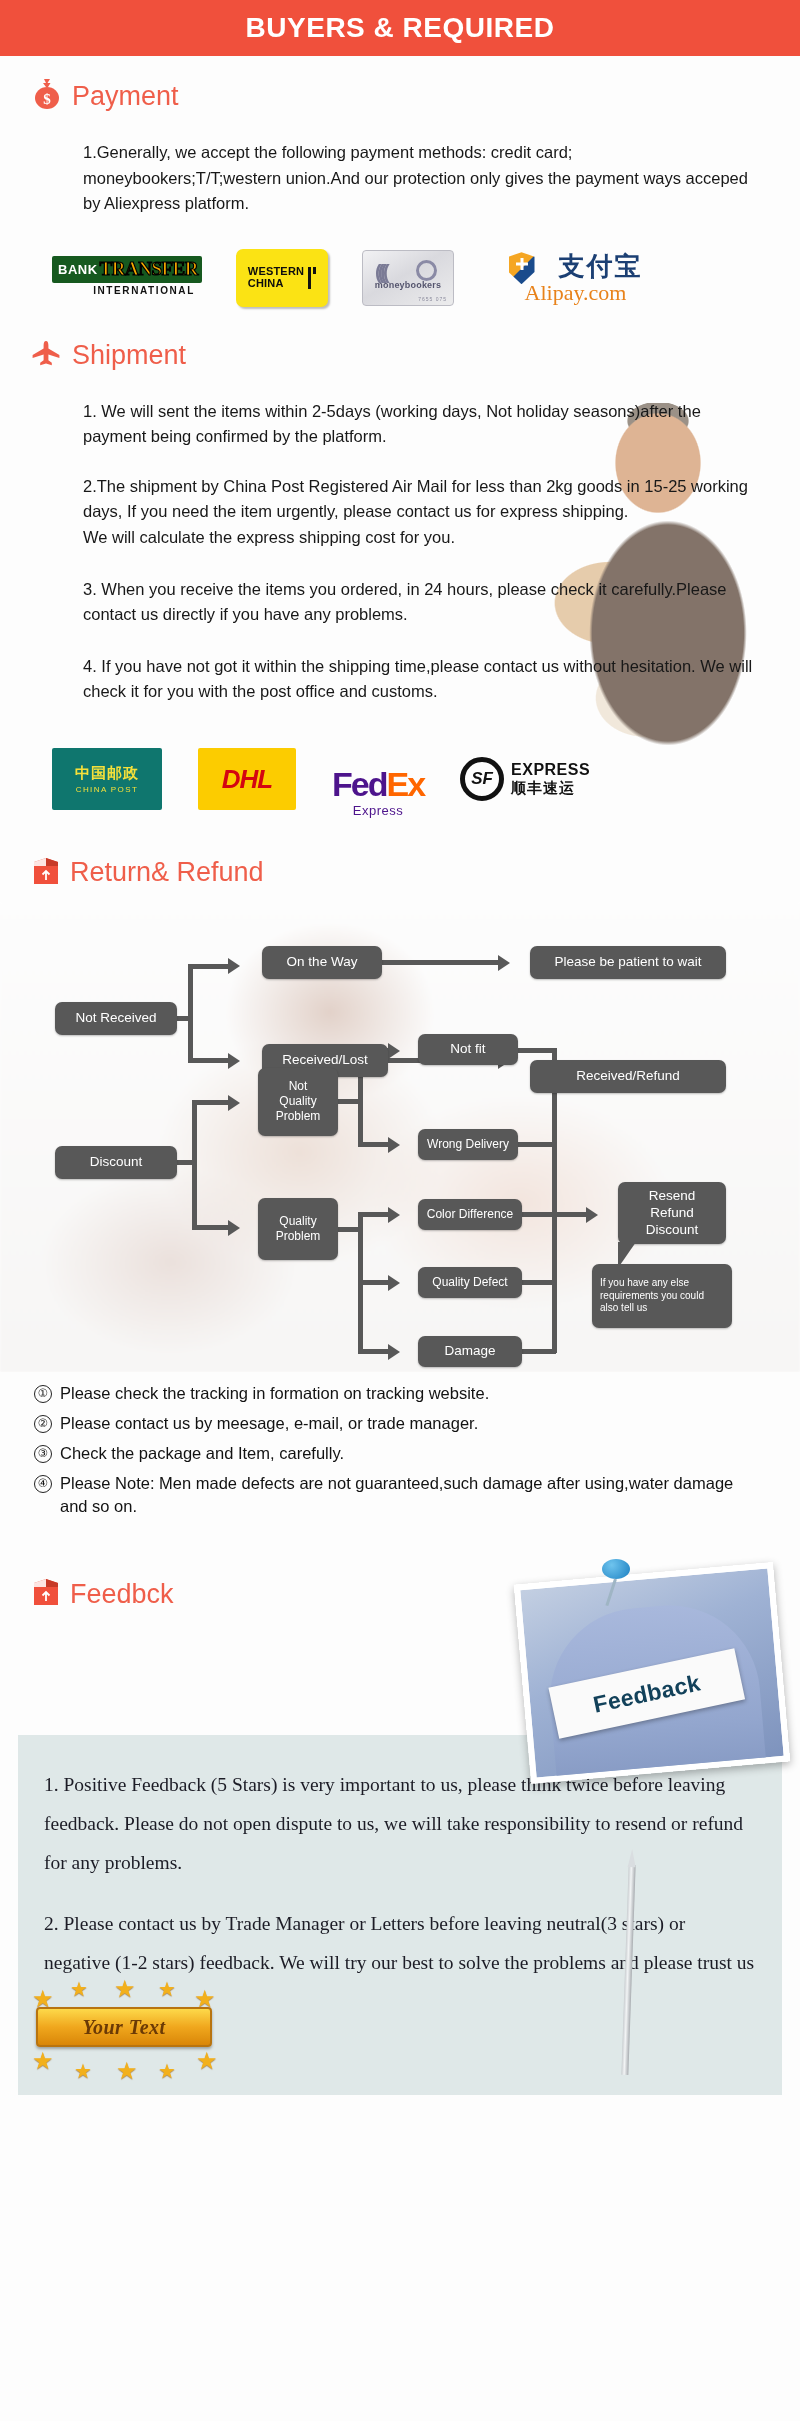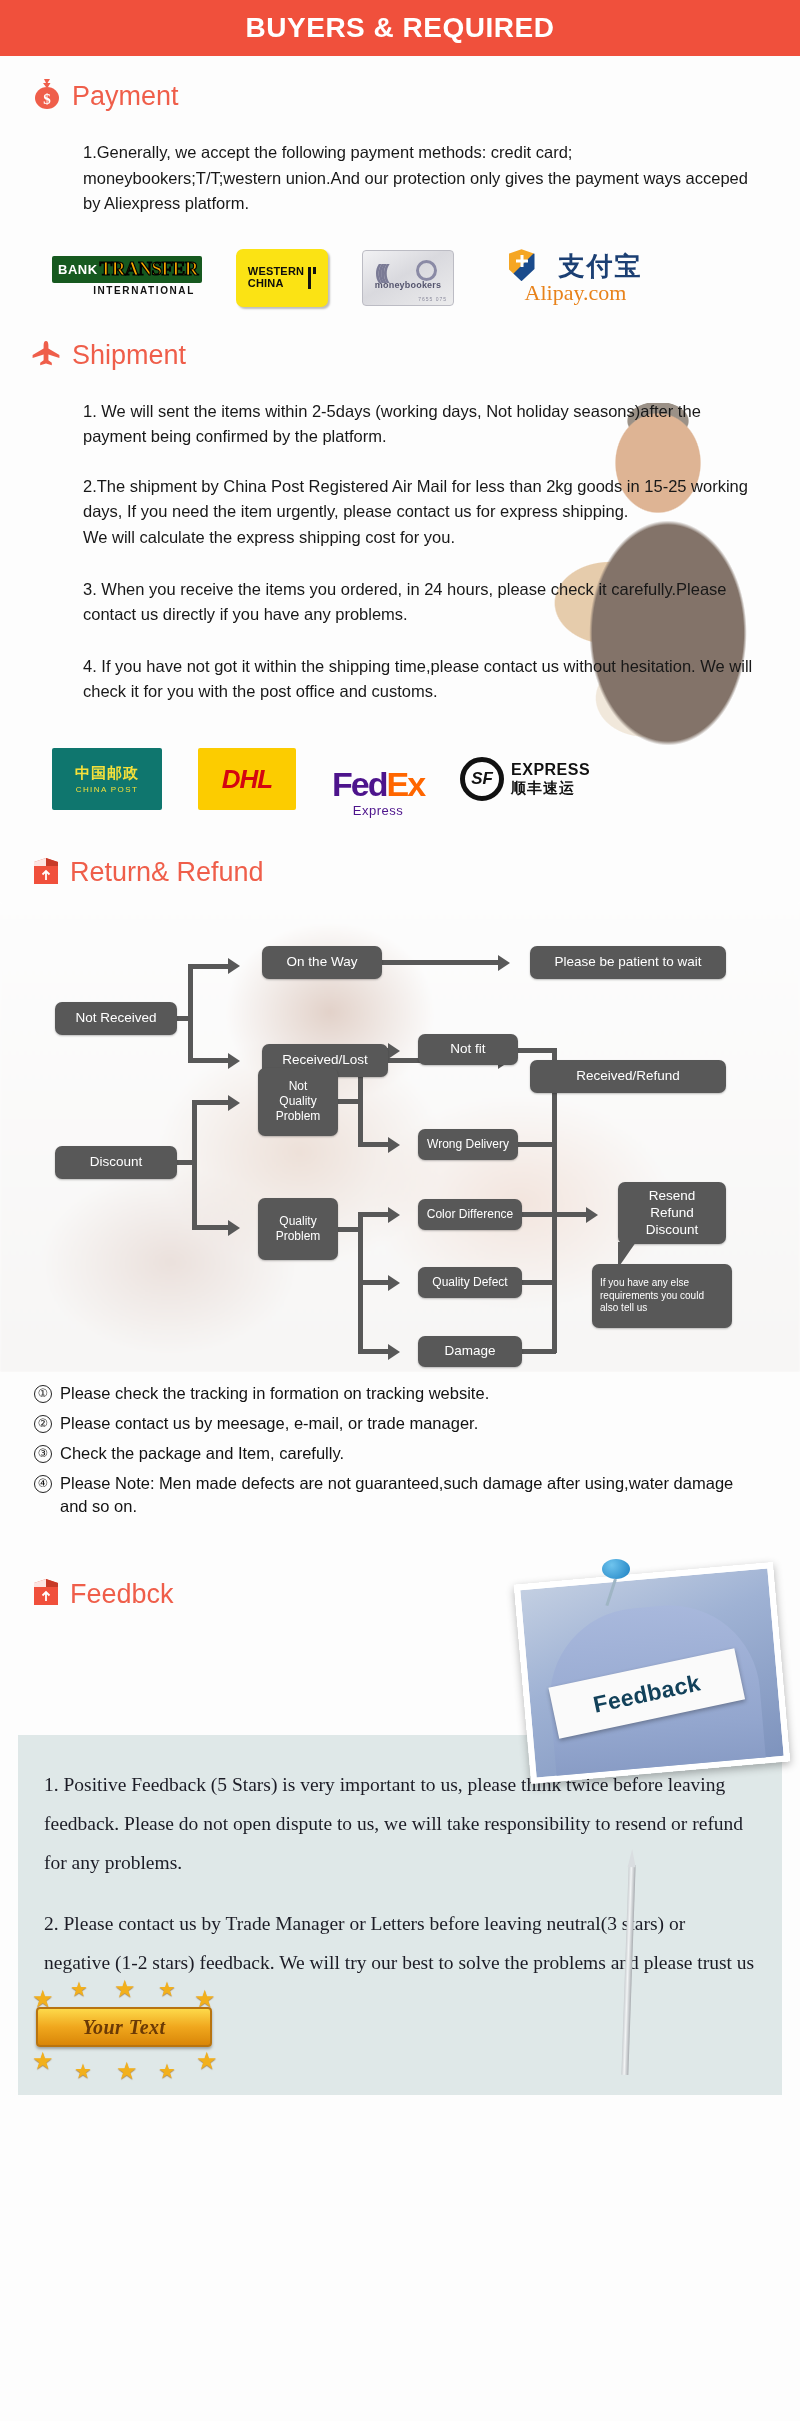--- a/index.html
+++ b/index.html
@@ -129,21 +129,21 @@
     position:absolute; bottom:15px; width:100%; text-align:center;
     font-size:9px; color:#55556e; font-weight:bold; letter-spacing:0.2px;
   }
   .lg-mb .mb-num {
     position:absolute; bottom:3px; right:6px; font-size:5px; color:#8a8a9c;
     letter-spacing:1px;
   }
 
   
   .lg-ali { display:flex; flex-direction:column; align-items:center; width:175px;}
-  .lg-ali .row1 { display:flex; align-items:flex-start; gap:24px;}
+  .lg-ali .row1 { display:flex; align-items:flex-end; gap:24px;}
   .lg-ali .shield {
     width:26px; height:32px; position:relative;
     background:
       linear-gradient(135deg,#f5a623 0%, #f5a623 49%, #1a4b8c 51%, #1a4b8c 100%);
     clip-path: polygon(50% 0, 100% 14%, 100% 62%, 50% 100%, 0 62%, 0 14%);
   }
   .lg-ali .shield::after{
     content:""; position:absolute; left:50%; top:38%;
     width:12px;height:3px;background:#fff;transform:translate(-50%,-50%);
   }

